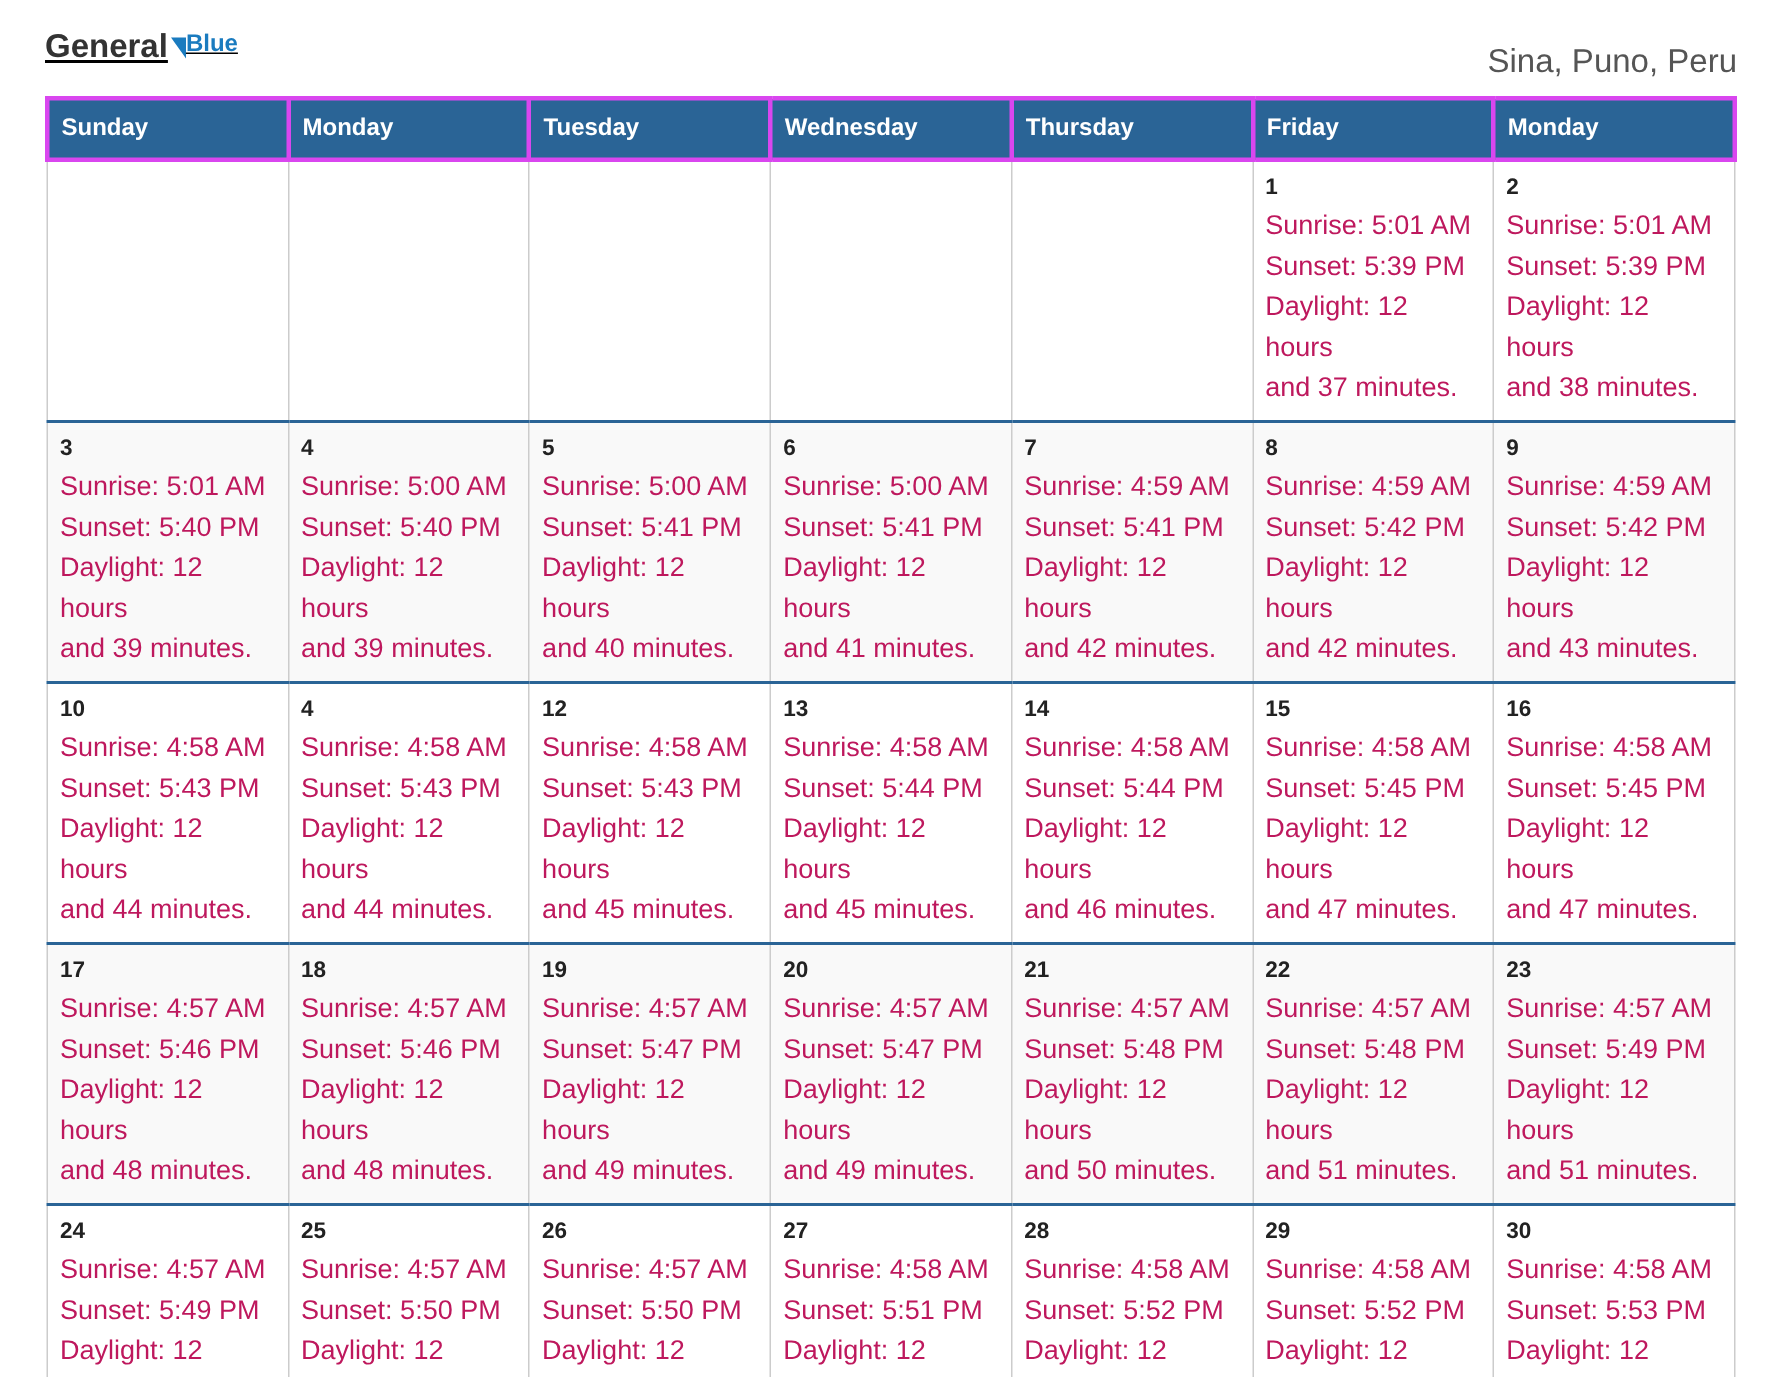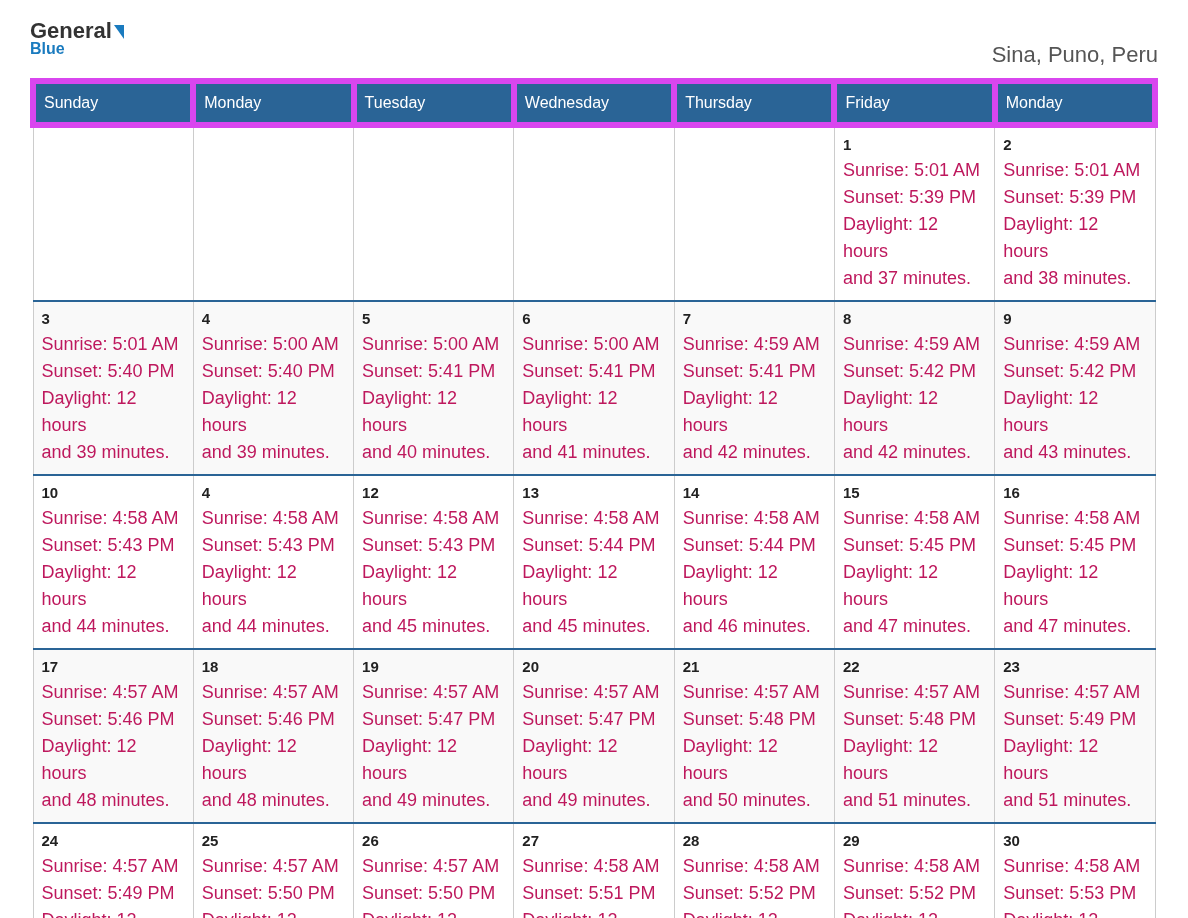--- a/index.html
+++ b/index.html
@@ -11,22 +11,22 @@
       min-height: 918px;
     }
     .header-area {
       display: flex;
       justify-content: space-between;
       align-items: flex-start;
       margin-bottom: 10px;
     }
     .logo-area {
       display: flex;
-      flex-direction: column;
-      align-items: flex-start;
+      align-items: center;
+      text-decoration: underline;
     }
     .logo-text {
       font-size: 22px;
       font-weight: bold;
       color: #333;
       line-height: 1;
     }
     .logo-arrow {
       display: inline-block;
       width: 0;
@@ -47,35 +47,35 @@
     }
     .main-title {
       font-size: 52px;
       font-weight: normal;
       color: #222;
       line-height: 1.1;
     }
     .subtitle {
       font-size: 22px;
       color: #555;
-      margin-top: 22px;
+      margin-top: 8px;
     }
     .calendar-table {
       width: 100%;
       border-collapse: collapse;
       margin-top: 8px;
     }
     .calendar-table th {
       background-color: #2a6496;
       color: #fff;
       padding: 10px 8px;
       text-align: left;
       font-size: 16px;
-      font-weight: normal;
-      border: 6px solid #d946ef;
+      font-weight: bold;
+      border: 3px solid #d946ef;
     }
     .calendar-table td {
       vertical-align: top;
       padding: 8px;
       border: 1px solid #ccc;
       width: calc(100% / 7);
       min-height: 110px;
       font-size: 12.5px;
       color: #333;
       background: #fff;

